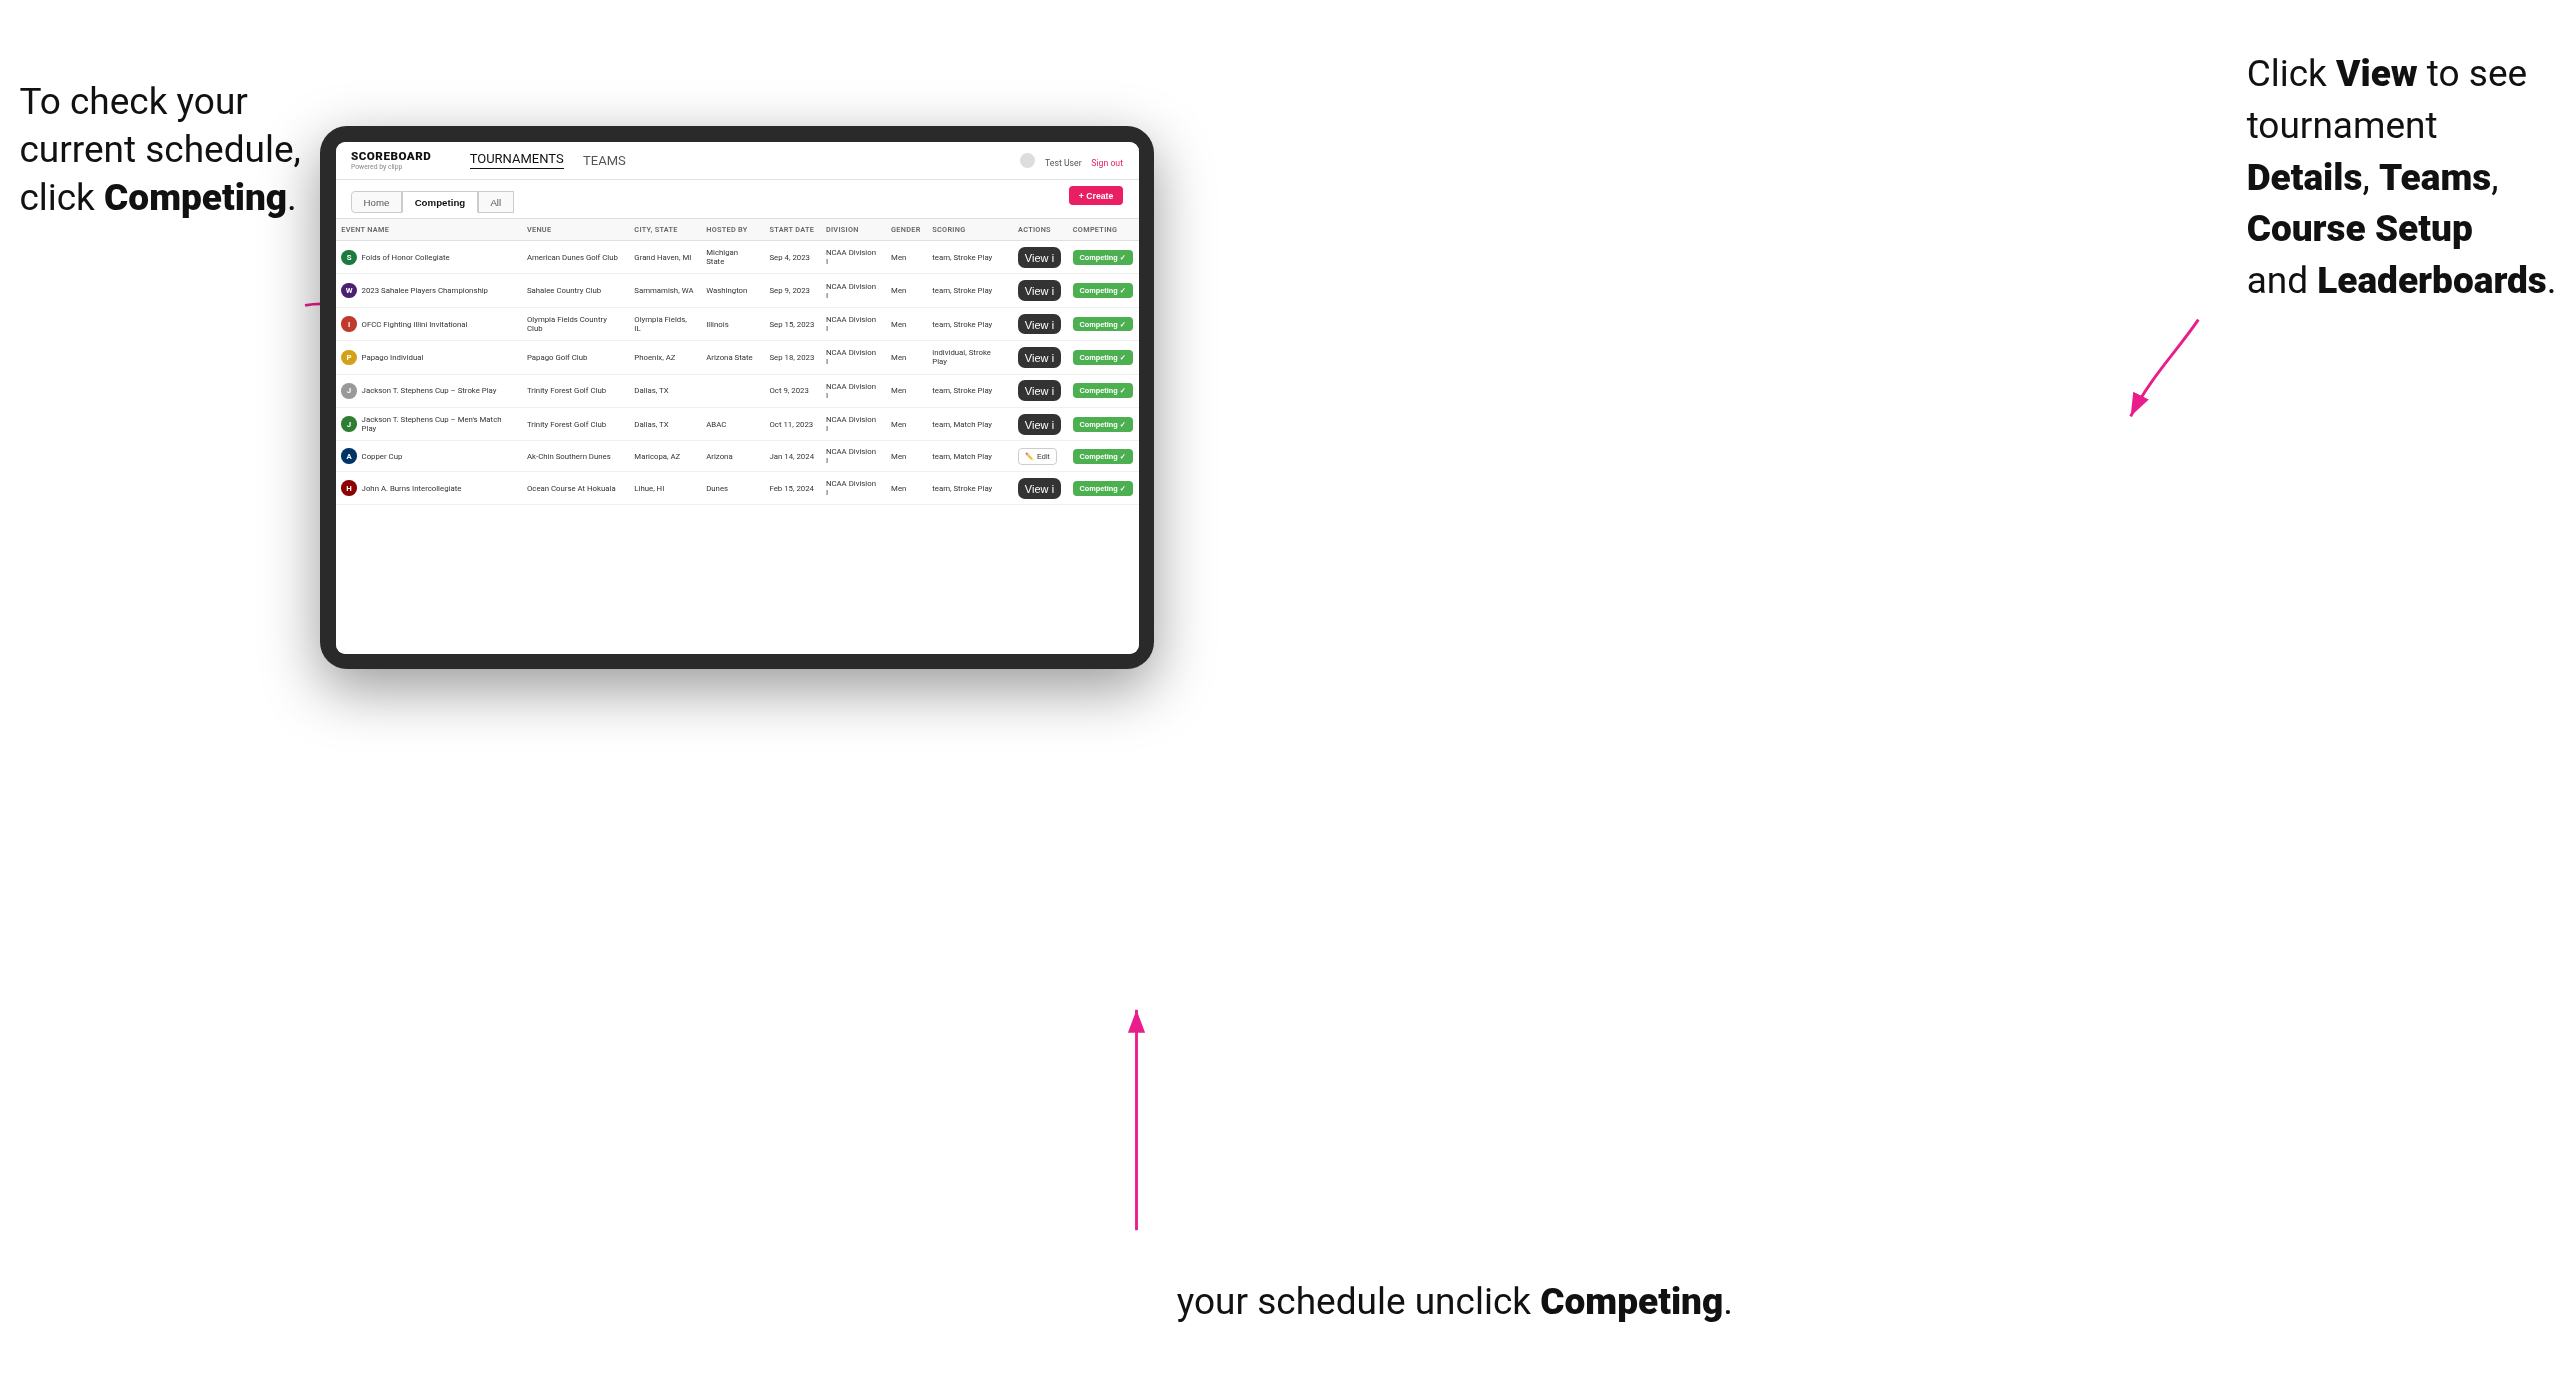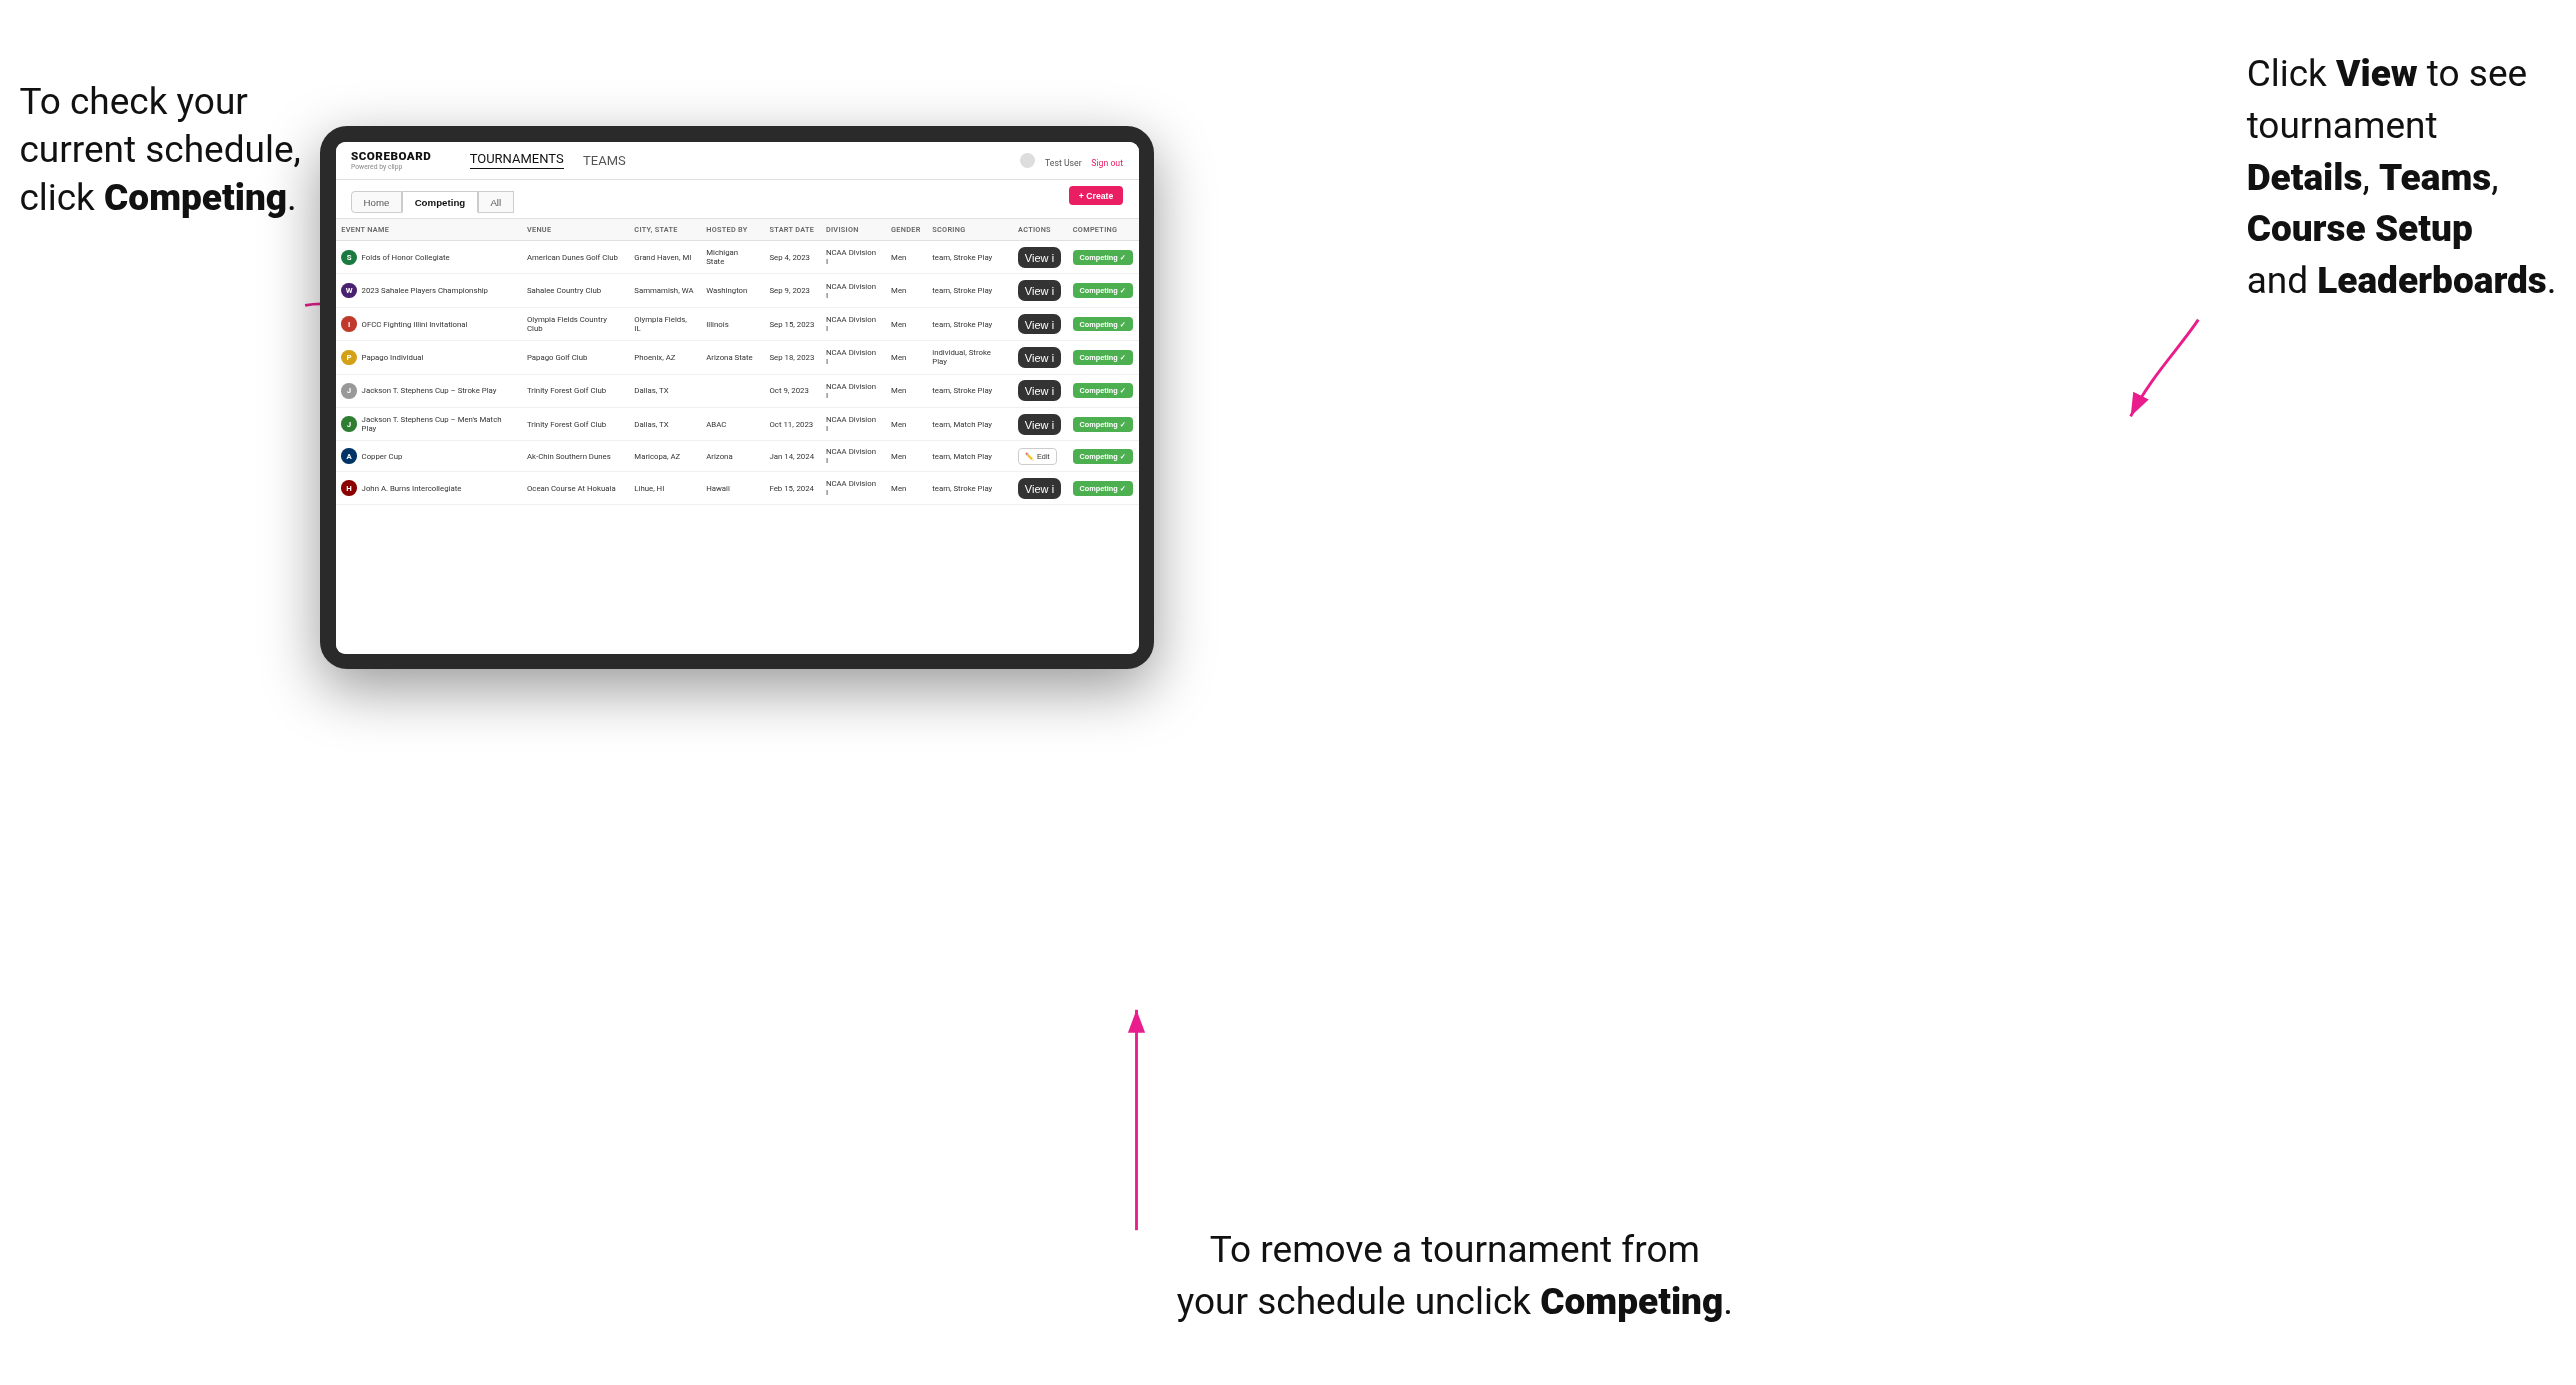--- a/index.html
+++ b/index.html
@@ -302,21 +302,21 @@
 
 <div class="annotation-top-right">
   <span>Click </span><strong>View</strong><span> to see</span><br>
   <span>tournament</span><br>
   <strong>Details</strong><span>, </span><strong>Teams</strong><span>,</span><br>
   <strong>Course Setup</strong><br>
   <span> and </span><strong>Leaderboards</strong><span>.</span>
 </div>
 
 <div class="annotation-bottom">
-  <span>To remove a tournament from</span><br>
+  <br>
   <span>your schedule unclick </span><strong>Competing</strong><span>.</span>
 </div>
 
 <svg class="pink-arrow-svg" style="position:absolute;top:286px;left:276px;width:223px;height:97px;" viewBox="0 0 230 100" width="223" height="97">
   <defs>
     <marker id="arrowhead1" markerWidth="8" markerHeight="6" refX="8" refY="3" orient="auto">
       <polygon points="0 0, 8 3, 0 6" fill="#e91e8c"></polygon>
     </marker>
   </defs>
   <path d="M 30 20 C 80 10, 160 50, 220 70" stroke="#e91e8c" stroke-width="3" fill="none" marker-end="url(#arrowhead1)"></path>
@@ -530,21 +530,21 @@
   </tr>
             <tr>
     <td>
       <div class="event-name-cell">
         <div class="team-logo" style="background:#8B0000;color:#fff;font-weight:bold;">H</div>
         <span>John A. Burns Intercollegiate</span>
       </div>
     </td>
     <td>Ocean Course At Hokuala</td>
     <td>Lihue, HI</td>
-    <td>Hawaii</td>
+    <td>Dunes</td>
     <td>Feb 15, 2024</td>
     <td>NCAA Division I</td>
     <td>Men</td>
     <td>team, Stroke Play</td>
     <td class="actions-cell">
       <button class="view-btn">View ℹ</button>
     </td>
     <td>
       <button class="competing-badge">Competing ✓</button>
     </td>

